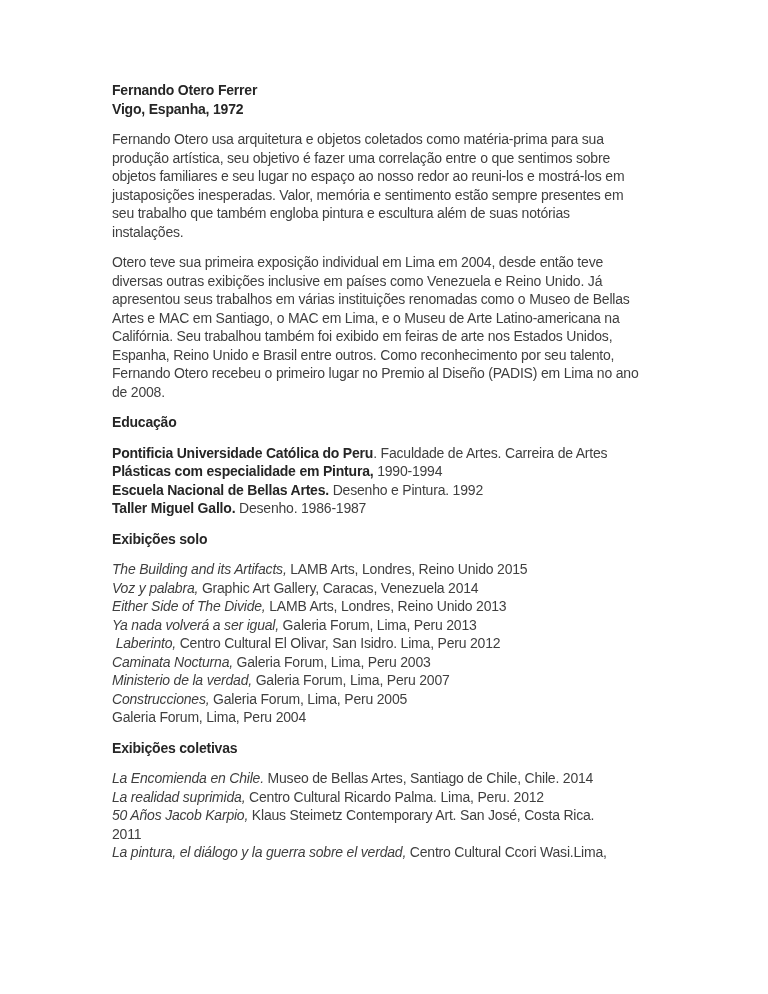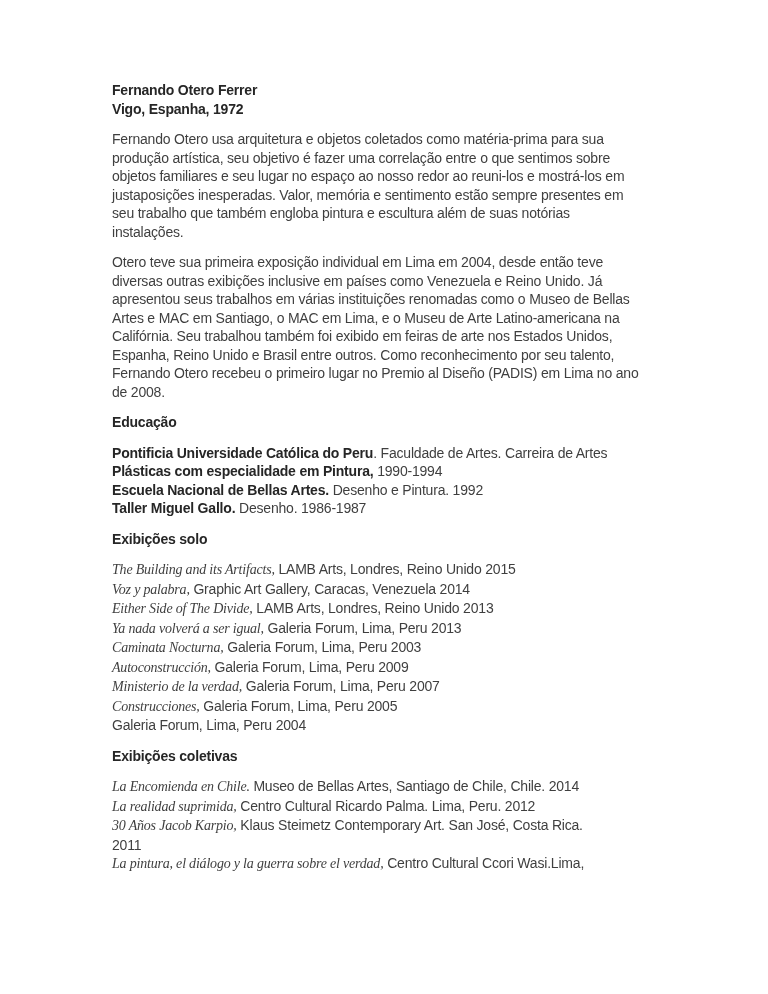--- a/index.html
+++ b/index.html
@@ -18,21 +18,21 @@
     font-family: "Liberation Sans", sans-serif;
     font-size: 14px;
     line-height: 18.5px;
     letter-spacing: -0.2px;
     color: #3f3f3f;
   }
   .block { margin: 0 0 12px 0; }
   .block:last-child { margin-bottom: 0; }
   .line { white-space: pre; }
   .b { font-weight: bold; color: #262626; }
-  .i { font-style: italic; font-family: Liberation Serif, serif; }
+  .i { font-style: italic; }
   .heading { font-weight: bold; color: #262626; }
 </style>
 </head>
 <body>
 
 <div class="page">
   <div class="content">
 
     <div class="block">
       <div class="line b">Fernando Otero Ferrer</div>
@@ -68,31 +68,31 @@
         <div class="line"><span class="b">Taller Miguel Gallo.</span><span> Desenho. 1986-1987</span></div>
       </div>
 
     <div class="block line heading">Exibições solo</div>
 
     <div class="block">
         <div class="line"><span class="i">The Building and its Artifacts,</span><span> LAMB Arts, Londres, Reino Unido 2015</span></div>
         <div class="line"><span class="i">Voz y palabra,</span><span> Graphic Art Gallery, Caracas, Venezuela 2014</span></div>
         <div class="line"><span class="i">Either Side of The Divide,</span><span> LAMB Arts, Londres, Reino Unido 2013</span></div>
         <div class="line"><span class="i">Ya nada volverá a ser igual,</span><span> Galeria Forum, Lima, Peru 2013</span></div>
+        <div class="line"><span class="i"> Laberinto,</span><span> Centro Cultural El Olivar, San Isidro. Lima, Peru 2012</span></div>
         <div class="line"><span class="i">Caminata Nocturna,</span><span> Galeria Forum, Lima, Peru 2003</span></div>
-        <div class="line"><span class="i">Autoconstrucción,</span><span> Galeria Forum, Lima, Peru 2009</span></div>
         <div class="line"><span class="i">Ministerio de la verdad,</span><span> Galeria Forum, Lima, Peru 2007</span></div>
         <div class="line"><span class="i">Construcciones,</span><span> Galeria Forum, Lima, Peru 2005</span></div>
         <div class="line"><span>Galeria Forum, Lima, Peru 2004</span></div>
       </div>
 
     <div class="block line heading">Exibições coletivas</div>
 
     <div class="block">
         <div class="line"><span class="i">La Encomienda en Chile.</span><span> Museo de Bellas Artes, Santiago de Chile, Chile. 2014</span></div>
         <div class="line"><span class="i">La realidad suprimida,</span><span> Centro Cultural Ricardo Palma. Lima, Peru. 2012</span></div>
-        <div class="line"><span class="i">30 Años Jacob Karpio,</span><span> Klaus Steimetz Contemporary Art. San José, Costa Rica.</span></div>
+        <div class="line"><span class="i">50 Años Jacob Karpio,</span><span> Klaus Steimetz Contemporary Art. San José, Costa Rica.</span></div>
         <div class="line"><span>2011</span></div>
         <div class="line"><span class="i">La pintura, el diálogo y la guerra sobre el verdad,</span><span> Centro Cultural Ccori Wasi.Lima,</span></div>
       </div>
 
   </div>
 </div>
 
 </body></html>

